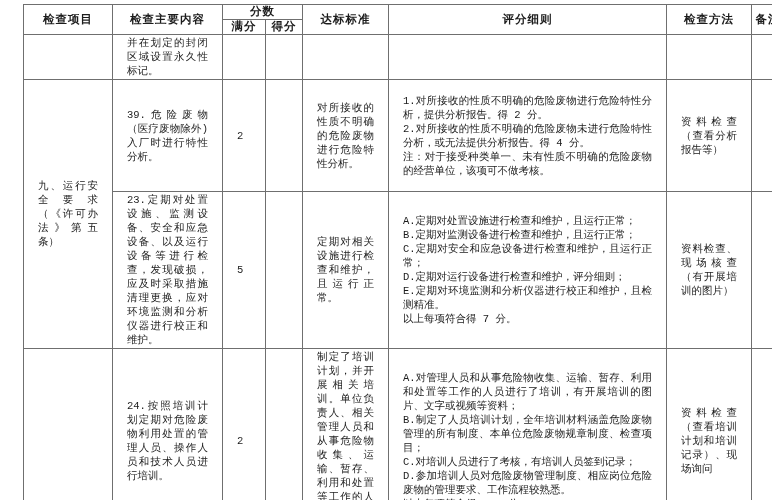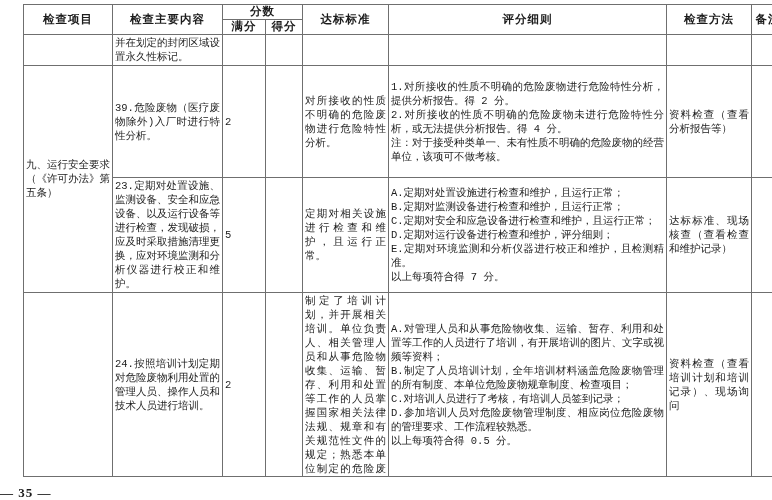--- a/index.html
+++ b/index.html
@@ -14,21 +14,21 @@
 
   table.grid {
     border-collapse:collapse;
     table-layout:fixed;
     width:761px;
     margin:4px 0 0 23px;
     font-family:Liberation Mono, monospace;
   }
   .grid th, .grid td {
     border:1px solid #6f6f6f;
-    padding:1px 2px;
+    padding:1px 14px;
     font-size:10.5px;
     line-height:14px;
     vertical-align:middle;
     word-break:break-all;
     overflow:hidden;
     text-align:justify;
     text-justify:inter-character;
   }
   .grid th {
     font-weight:bold;
@@ -117,21 +117,21 @@
         <td></td>
         <td>定期对相关设施进行检查和维护，且运行正常。</td>
         <td>
           <p>A.定期对处置设施进行检查和维护，且运行正常；</p>
           <p>B.定期对监测设备进行检查和维护，且运行正常；</p>
           <p>C.定期对安全和应急设备进行检查和维护，且运行正常；</p>
           <p>D.定期对运行设备进行检查和维护，评分细则；</p>
           <p>E.定期对环境监测和分析仪器进行校正和维护，且检测精准。</p>
           <p class="rule-gap">以上每项符合得 7 分。</p>
         </td>
-        <td>达标标准、现场核查（查看检查和维护记录）</td>
+        <td>资料检查、现场核查（有开展培训的图片）</td>
         <td></td>
       </tr>
 
       <tr style="height:184px">
         <td></td>
         <td>24.按照培训计划定期对危险废物利用处置的管理人员、操作人员和技术人员进行培训。</td>
         <td class="center">2</td>
         <td></td>
         <td class="v-top">
           <div class="clipbox">制定了培训计划，并开展相关培训。单位负责人、相关管理人员和从事危险物收集、运输、暂存、利用和处置等工作的人员掌握国家相关法律法规、规章和有关规范性文件的规定；熟悉本单位制定的危险废物管理规章制度、工作流程和应急预案等各项要</div>

